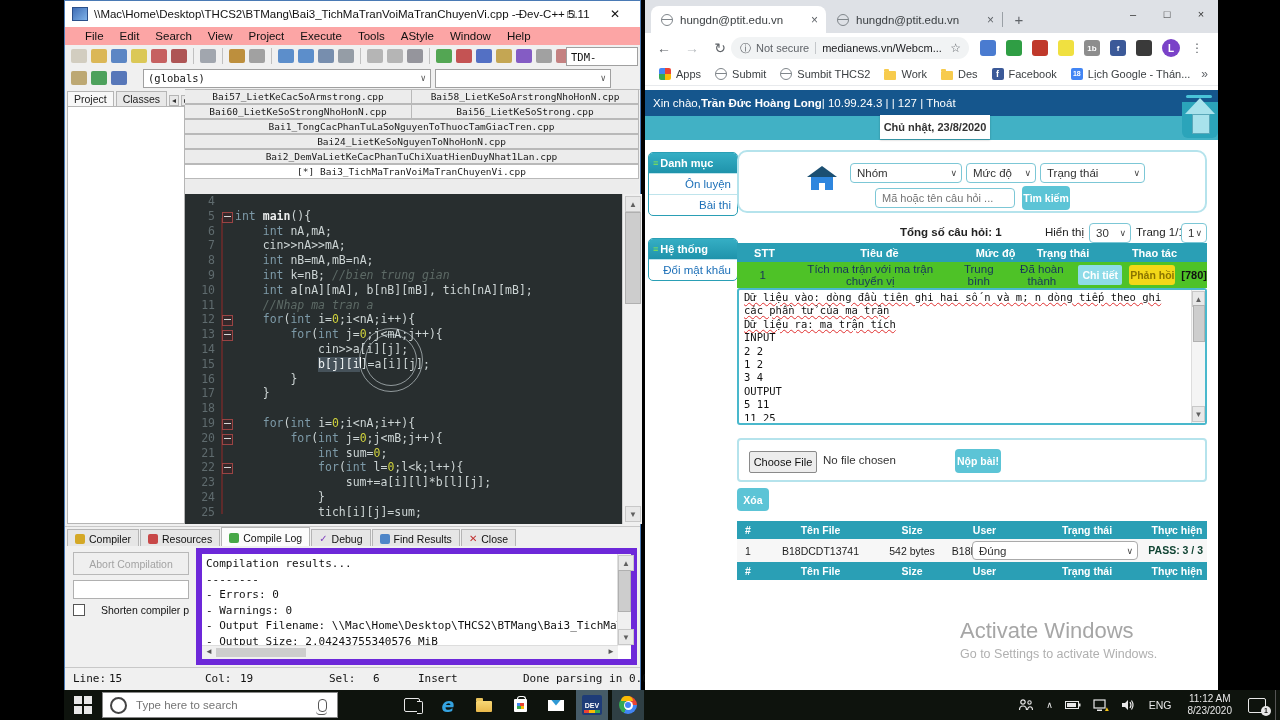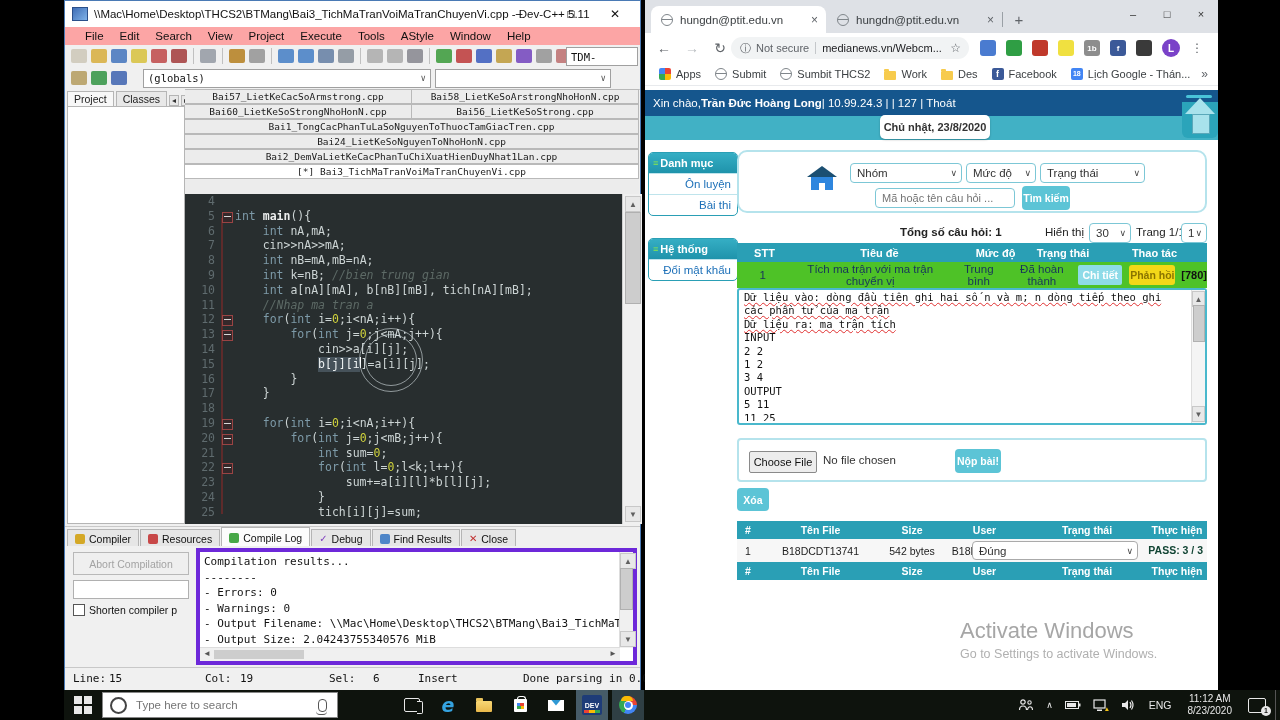--- a/index.html
+++ b/index.html
@@ -67,23 +67,23 @@
   .ctab{display:flex;align-items:center;height:17px;border:1px solid #b5b5b5;border-bottom:none;background:#e6e6e6;
     font-size:10.5px;color:#111;padding:0 7px;margin-right:1px;}
   .ctab.on{background:#fcfcfc;height:19px;}
   .ctab .cico{width:10px;height:10px;border-radius:2px;margin-right:4px;flex:none;}
   .ctab .cglyph{font-size:10px;margin-right:4px;}
   .cbody{position:absolute;left:0;top:545px;right:0;height:121px;background:#f0f0f0;}
   .abortbtn{position:absolute;left:8px;top:6px;width:114px;height:21px;background:#efefef;border:1px solid #b8b8b8;
     color:#a3a3a3;font-size:10.5px;display:flex;align-items:center;justify-content:center;}
   .cprog{position:absolute;left:8px;top:34px;width:114px;height:17px;background:#fff;border:1px solid #b0b0b0;}
   .cshort{position:absolute;left:8px;top:58px;width:118px;font-size:10.5px;color:#111;display:flex;align-items:center;
-    white-space:nowrap;overflow:hidden;}
+    white-space:nowrap;overflow:hidden;gap:12px;}
   .cbx{width:10px;height:10px;border:1px solid #555;background:#fff;margin-right:4px;flex:none;}
-  .clog{position:absolute;left:131px;top:2px;right:3px;bottom:2px;background:#fff;border:4px solid #6d28d9;}
+  .clog{position:absolute;left:131px;top:2px;right:3px;bottom:2px;background:#fff;border:6px solid #6d28d9;}
   .clog-in{position:absolute;left:4px;top:2px;right:14px;bottom:14px;overflow:hidden;
     font:11px "DejaVu Sans Mono",monospace;color:#111;line-height:15.5px;white-space:pre;}
   .cvs{position:absolute;right:0;top:0;width:13px;bottom:13px;background:#f0f0f0;border-left:1px solid #ddd;}
   .chs{position:absolute;left:0;bottom:0;right:13px;height:13px;background:#f0f0f0;border-top:1px solid #ddd;}
   .chs .sthumb2{position:absolute;left:14px;top:2px;width:90px;height:9px;background:#cdcdcd;}
   .harr{position:absolute;top:1px;font-size:8px;color:#555;}
   .dstatus{position:absolute;left:0;top:666px;right:0;height:23px;background:#f0f0f0;border-top:1px solid #c8c8c8;
     font:11px "DejaVu Sans Mono",monospace;color:#111;}
   .dstatus span{position:absolute;top:4px;}
   
@@ -126,21 +126,21 @@
   .bico.folder-icon::before{content:"";position:absolute;top:-2px;left:0;width:5px;height:2px;background:#f7cb4d;border-radius:1px 1px 0 0;}
   .bico.facebook-icon{background:#3b5998;border-radius:2px;color:#fff;font:bold 9px "Liberation Sans",sans-serif;
     text-align:center;line-height:12px;}
   .bico.calendar-icon{background:#4285f4;border-radius:2px;color:#fff;font:bold 7px "Liberation Sans",sans-serif;
     text-align:center;line-height:12px;}
   .bkmore{margin-left:auto;margin-right:10px;color:#5f6368;font-size:12px;}
   
   .pghead{position:absolute;left:0;top:90px;right:0;height:26px;background:#15568d;color:#fff;
     font-size:11.5px;display:flex;align-items:center;padding-left:8px;}
   .pgteal{position:absolute;left:0;top:116px;right:0;height:24px;background:#41b1c5;}
-  .datebox{position:absolute;left:235px;top:115px;width:110px;height:24px;background:#fff;border-radius:5px;
+  .datebox{position:absolute;left:235px;top:115px;width:110px;height:24px;background:#fff;border-radius:0;
     box-shadow:0 1px 2px rgba(0,0,0,.25);display:flex;align-items:center;justify-content:center;
     font-size:11px;font-weight:bold;color:#333;}
   .toTop{position:absolute;left:537px;top:90px;width:36px;height:48px;background:#2ba4ba;border-radius:0 0 6px 6px;overflow:hidden;}
   .toTop .band{position:absolute;left:0;top:0;right:0;height:12px;background:#15568d;}
   .toTop .band i{position:absolute;left:4px;top:5px;width:26px;height:3px;background:#49c2d8;border-radius:2px;}
   .toTop .arrowhead{position:absolute;left:3px;top:8px;width:0;height:0;border-left:15px solid transparent;
     border-right:15px solid transparent;border-bottom:16px solid #a8e2ec;}
   .toTop .arrowstem{position:absolute;left:10px;top:24px;width:16px;height:18px;background:#a8e2ec;border:1px solid #5aa8ba;}
   .snav{position:absolute;left:3px;width:88px;border:1px solid #2a9fb5;border-radius:5px;overflow:hidden;background:#fff;}
   .snav .shead{height:20px;background:linear-gradient(#35aec4,#1f93ab);color:#fff;font-weight:bold;font-size:11px;

